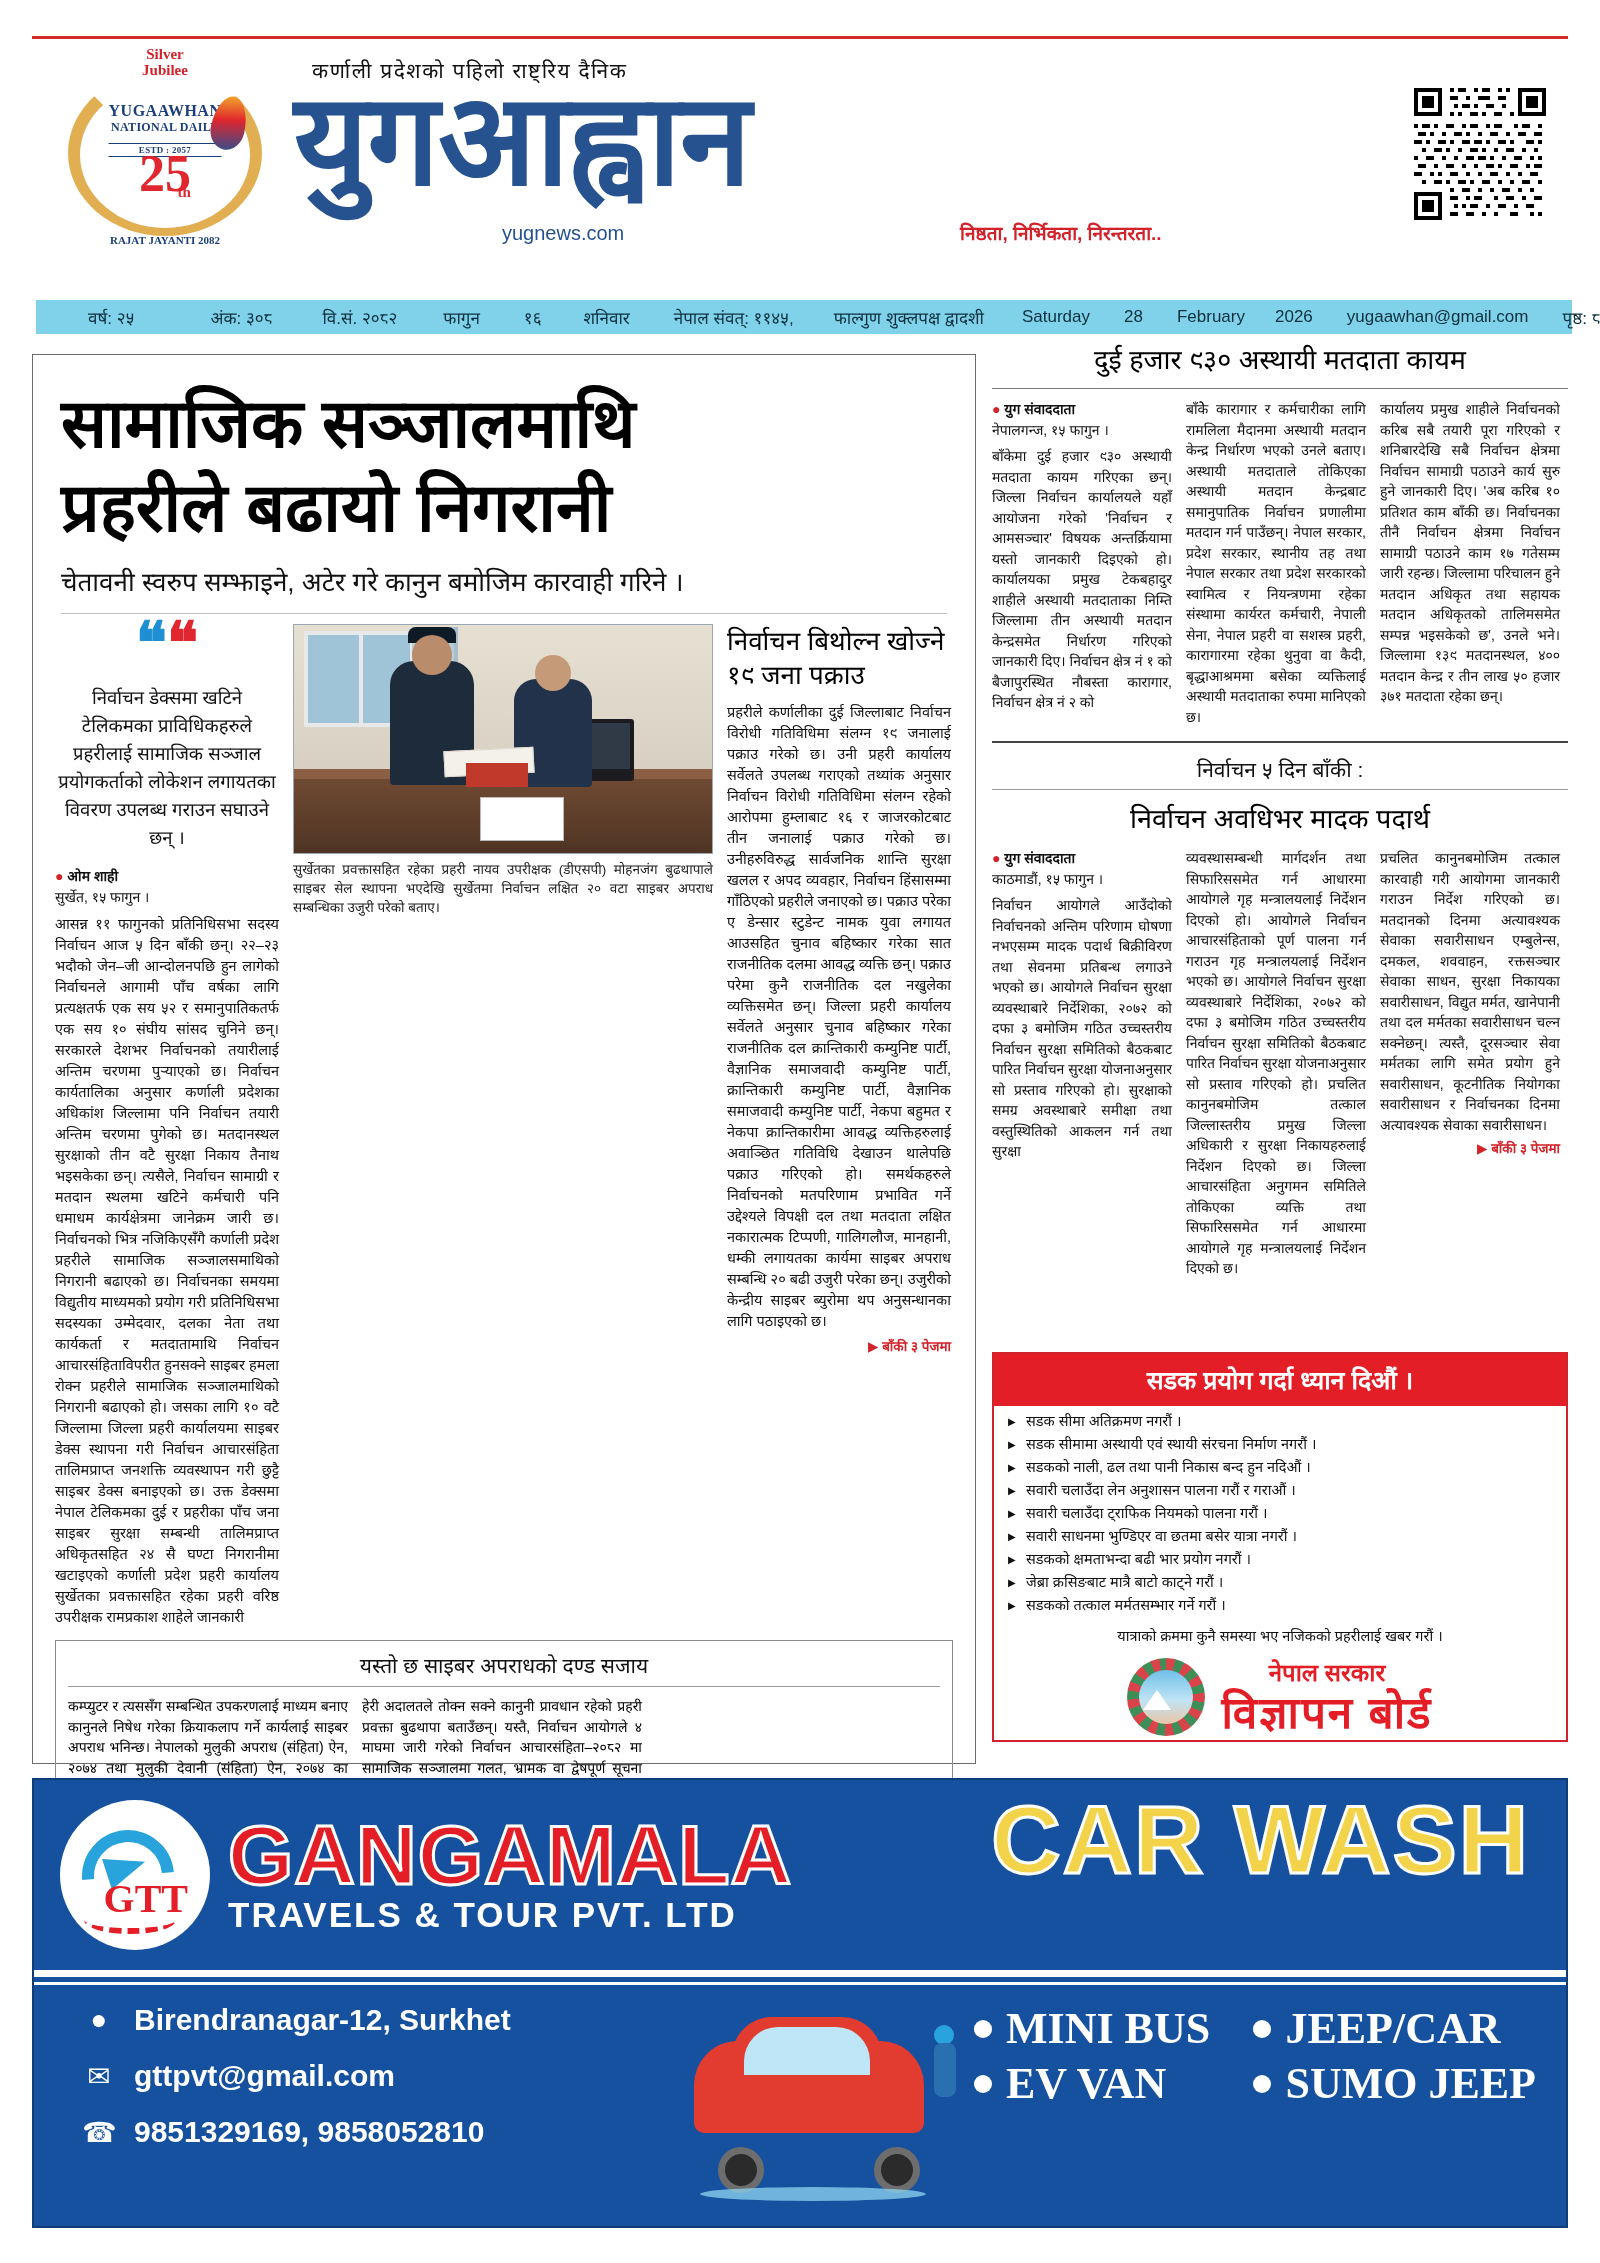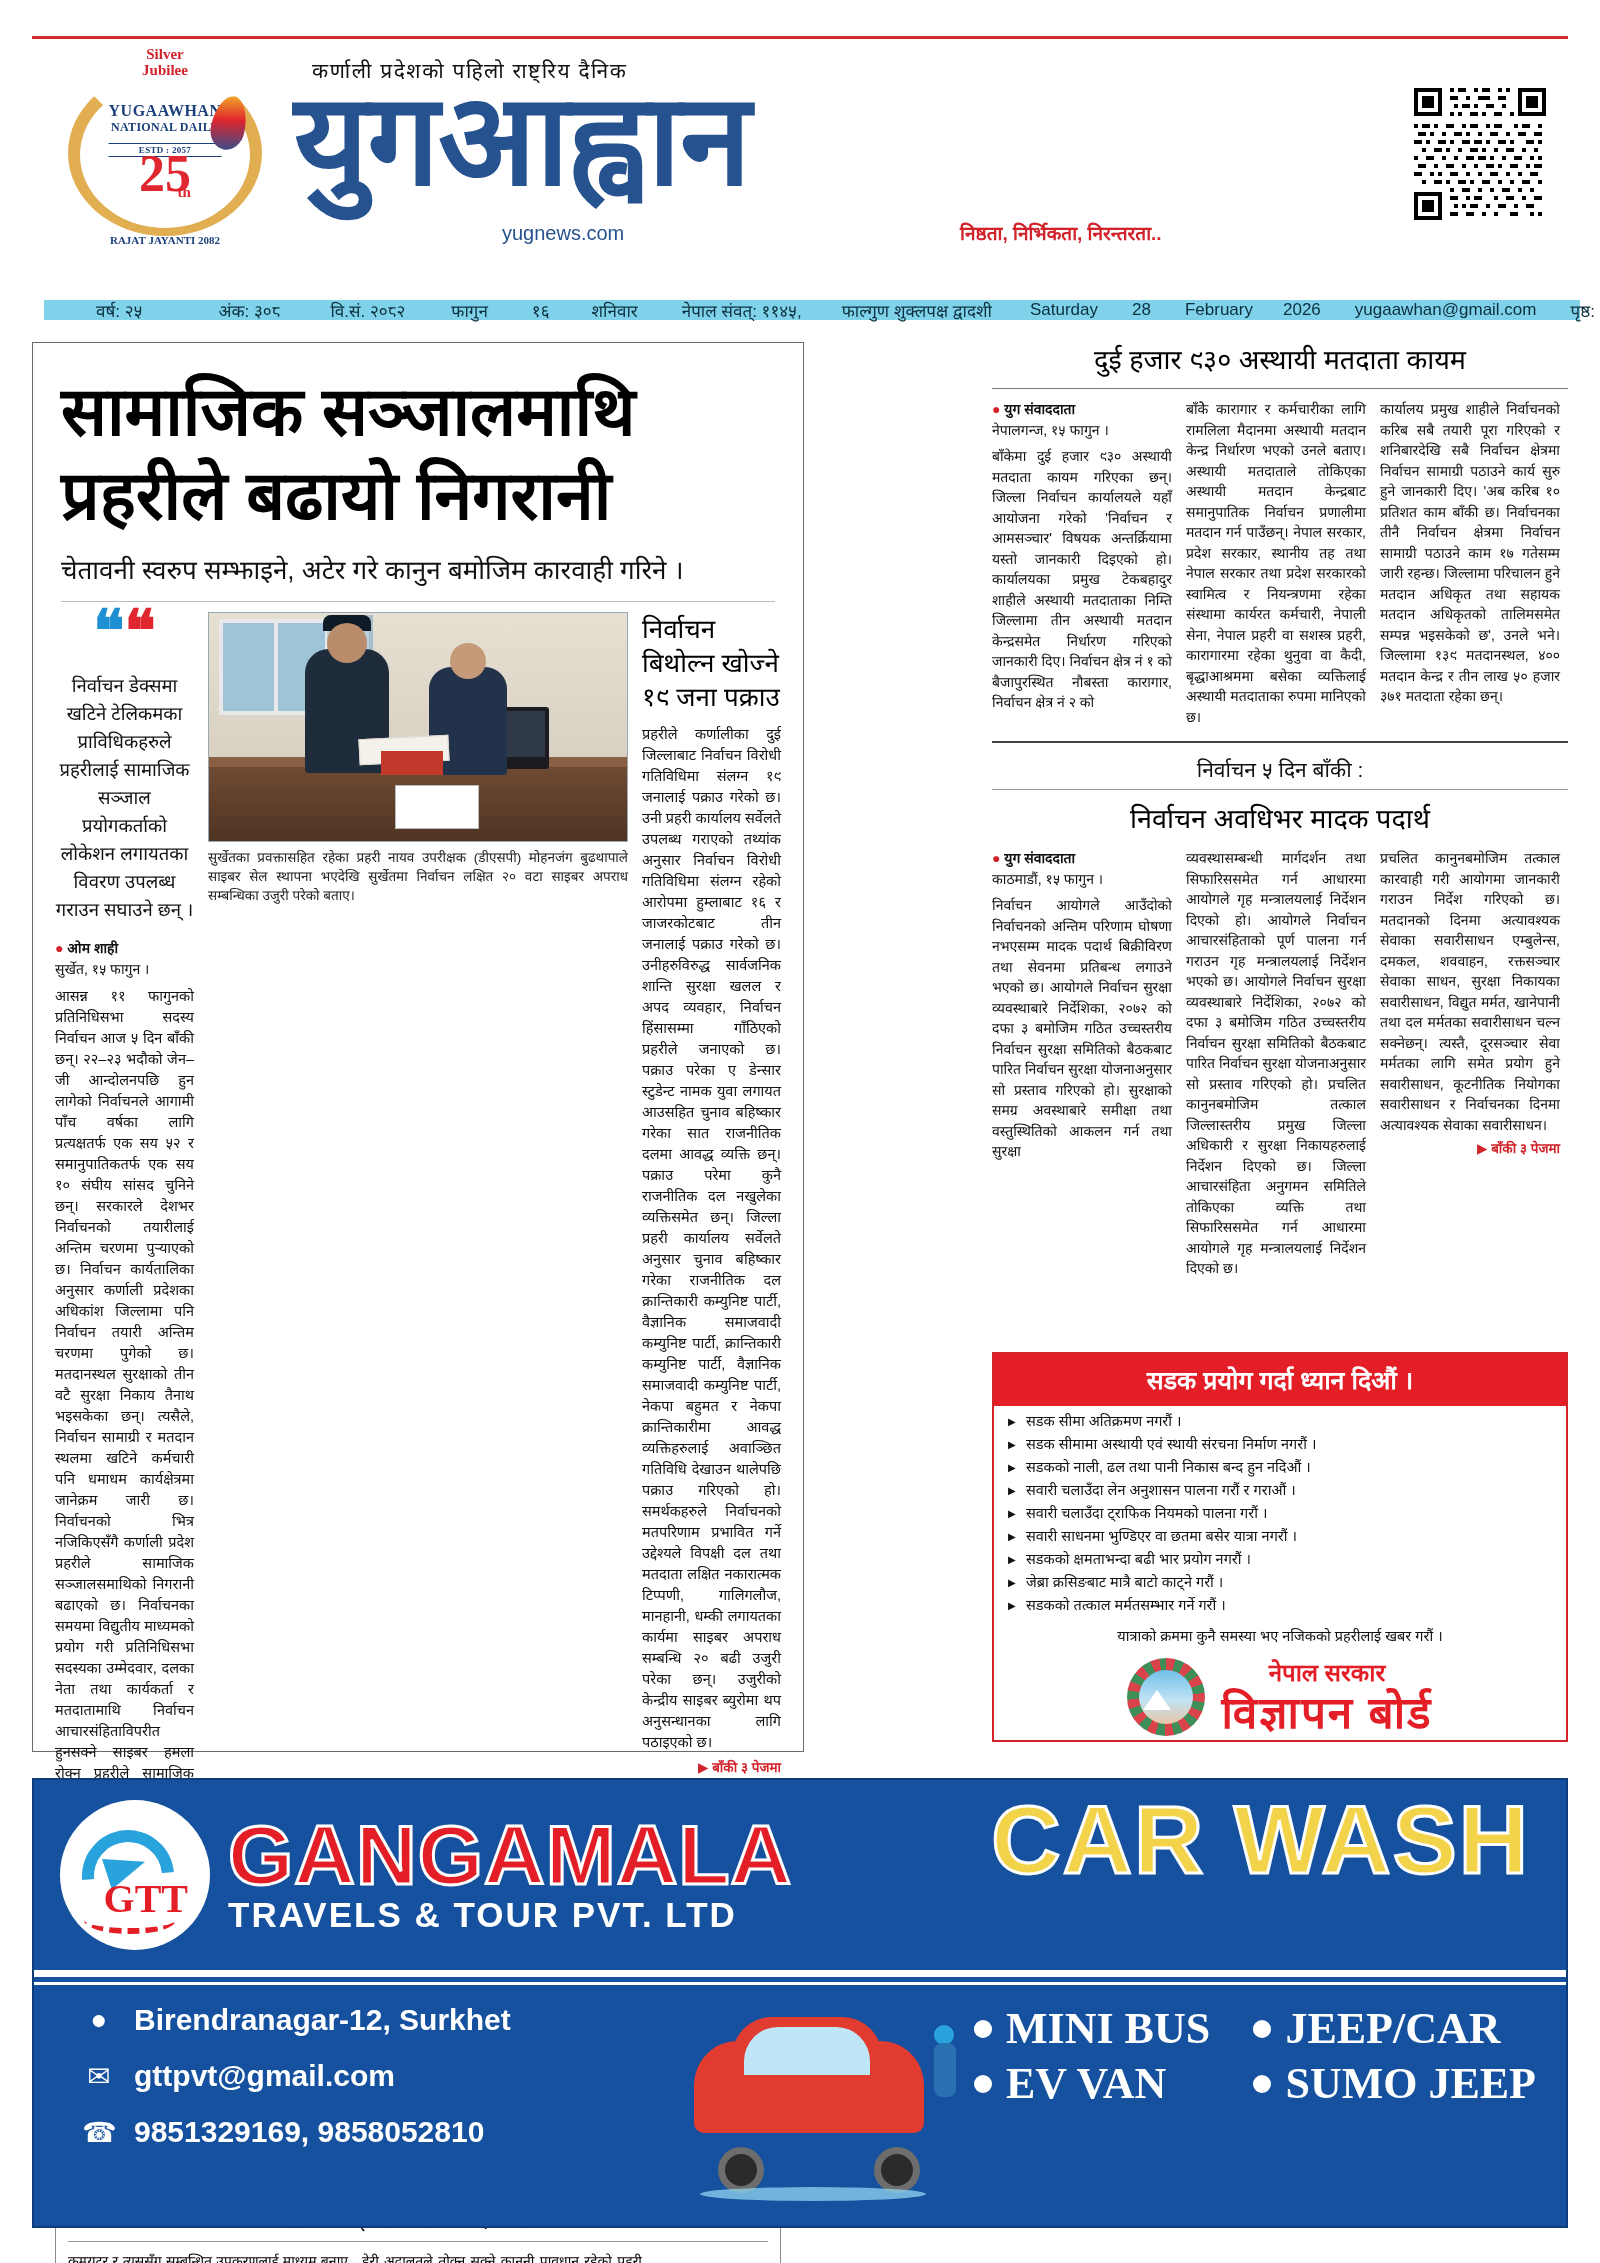--- a/index.html
+++ b/index.html
@@ -53,28 +53,28 @@
   .nameplate { position:absolute; left:262px; top:32px; font-size:128px; line-height:128px;
     color:#26528f; font-weight:bold; letter-spacing:-1px; }
   .website { position:absolute; left:470px; top:178px; font-size:20px; color:#26528f; }
   .motto { position:absolute; left:928px; top:176px; font-size:19px; color:#d2232a; font-weight:bold; }
 
   .qr { position:absolute; right:18px; top:40px; width:140px; height:140px; background:#fff;
     padding:4px; }
   .qr svg { display:block; }
 
   
-  .infobar { position:absolute; left:44px; top:300px; width:1536px; height:20px;
+  .infobar { position:absolute; left:36px; top:300px; width:1536px; height:34px;
     background:#7fd2ea; display:flex; align-items:center; font-size:17px; color:#0c2f3d; }
   .infobar .cell { white-space:nowrap; }
 
   
   .content { position:absolute; left:32px; top:342px; width:1536px; height:1410px; }
 
-  .lead-box { position:absolute; left:0; top:0; width:772px; height:1410px;
+  .lead-box { position:absolute; left:0; top:12px; width:944px; height:1410px;
     border:1px solid #6b6b6b; background:#fff; }
 
   .headline { margin:26px 28px 0 28px; text-align:left; }
   .headline .hl { font-size:68px; line-height:84px; color:#000; font-weight:bold;
     letter-spacing:0px; }
   .subhead { margin:14px 28px 0 28px; font-size:26px; color:#111; }
   .hr-thin { margin:14px 28px 0 28px; border-top:1px solid #bdbdbd; }
 
   .lead-cols { display:flex; margin:10px 22px 0 22px; gap:14px; }
   .lc { font-size:14.5px; line-height:21px; text-align:justify; color:#111; }

